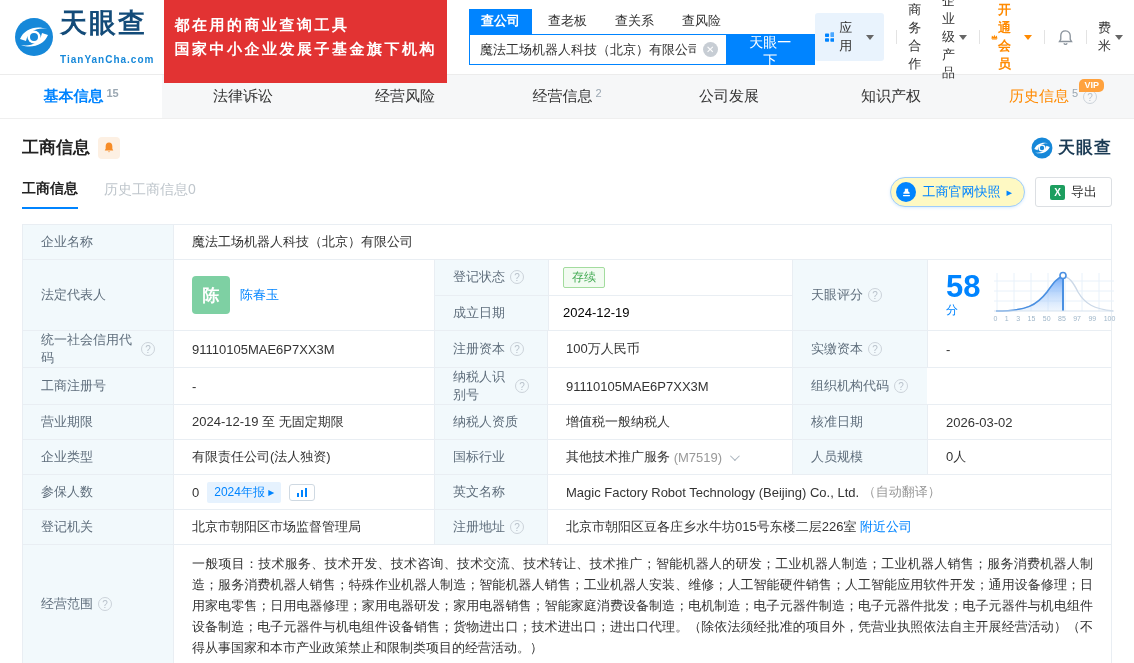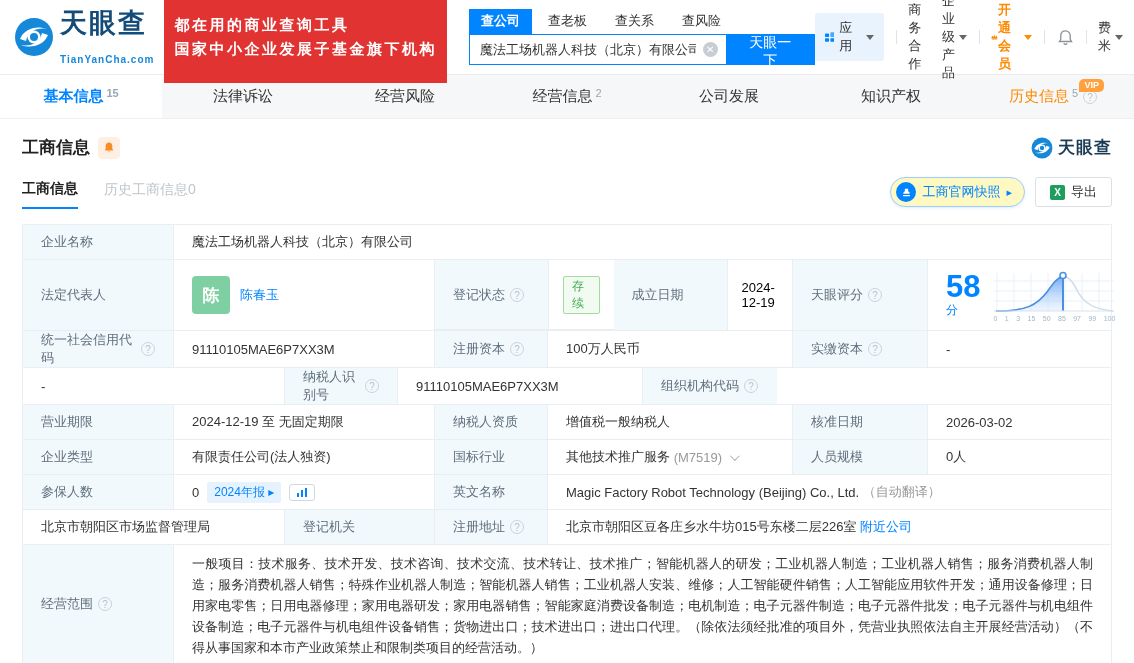--- a/index.html
+++ b/index.html
@@ -67,21 +67,21 @@
   .cell + .cell, .sub-col, .after-sub { border-left:1px solid #e9eef3; }
   .lbl { background:#f2f9fc; color:#5f6e7c; }
   .w-l1 { width:150px; flex-shrink:0; }
   .w-v1 { width:261px; flex-shrink:0; }
   .w-l2 { width:113px; flex-shrink:0; }
   .w-v2 { width:245px; flex-shrink:0; }
   .w-l3 { width:135px; flex-shrink:0; }
   .w-v3 { flex:1; }
   .span-rest { flex:1; }
   .row.tall { height:71px; }
-  .sub-col { width:358px; flex-shrink:0; display:flex; }
+  .sub-col { width:358px; flex-shrink:0; display:flex; flex-direction:column; }
   .sub-row { display:flex; flex:1; }
   .sub-row:first-child { border-bottom:1px solid #e9eef3; }
   .sub-row .lbl { width:113px; flex-shrink:0; }
   .sub-row .val { flex:1; border-left:1px solid #e9eef3; display:flex; align-items:center; padding:0 14px; }
   .q { display:inline-block; width:14px; height:14px; border:1px solid #ccd3da; border-radius:50%; color:#b9c2cb; font-size:10px; line-height:13px; text-align:center; margin-left:5px; flex-shrink:0; }
   .link { color:#0084ff; cursor:pointer; }
   .avatar { width:38px; height:38px; border-radius:4px; background:#7ed0a3; color:#fff; font-size:17px; font-weight:bold; display:flex; align-items:center; justify-content:center; margin-right:10px; flex-shrink:0; }
   .tag-green { display:inline-block; border:1px solid #a3dc9e; background:#f2fbf1; color:#44ab54; font-size:12px; padding:1px 8px; border-radius:2px; }
   .gray { color:#999; }
   .chev { display:inline-block; width:7px; height:7px; border-right:1.5px solid #aab4bd; border-bottom:1.5px solid #aab4bd; transform:rotate(45deg) translateY(-2px); margin-left:8px; }
@@ -336,20 +336,21 @@
         </div>
         <div class="cell w-v2">100万人民币</div>
         <div class="cell lbl w-l3">
           <span>实缴资本</span>
             <span class="q">?</span>
         </div>
         <div class="cell w-v3">-</div>
       </div>
 
       <div class="row">
+        <div class="cell lbl w-l1">工商注册号</div>
         <div class="cell w-v1">-</div>
         <div class="cell lbl w-l2">
           <span>纳税人识别号</span>
             <span class="q">?</span>
         </div>
         <div class="cell w-v2">91110105MAE6P7XX3M</div>
         <div class="cell lbl w-l3">
           <span>组织机构代码</span>
             <span class="q">?</span>
         </div>
@@ -389,22 +390,22 @@
             </svg>
           </span>
         </div>
         <div class="cell lbl w-l2">英文名称</div>
         <div class="cell span-rest">
           <span>Magic Factory Robot Technology (Beijing) Co., Ltd.</span>&nbsp;<span class="gray">（自动翻译）</span>
         </div>
       </div>
 
       <div class="row">
+        <div class="cell lbl w-l1">登记机关</div>
         <div class="cell w-v1">北京市朝阳区市场监督管理局</div>
-        <div class="cell lbl w-l1">登记机关</div>
         <div class="cell lbl w-l2">
           <span>注册地址</span>
             <span class="q">?</span>
         </div>
         <div class="cell span-rest">
           <span>北京市朝阳区豆各庄乡水牛坊015号东楼二层226室</span>&nbsp;
           <span class="link">附近公司</span>
         </div>
       </div>
 

